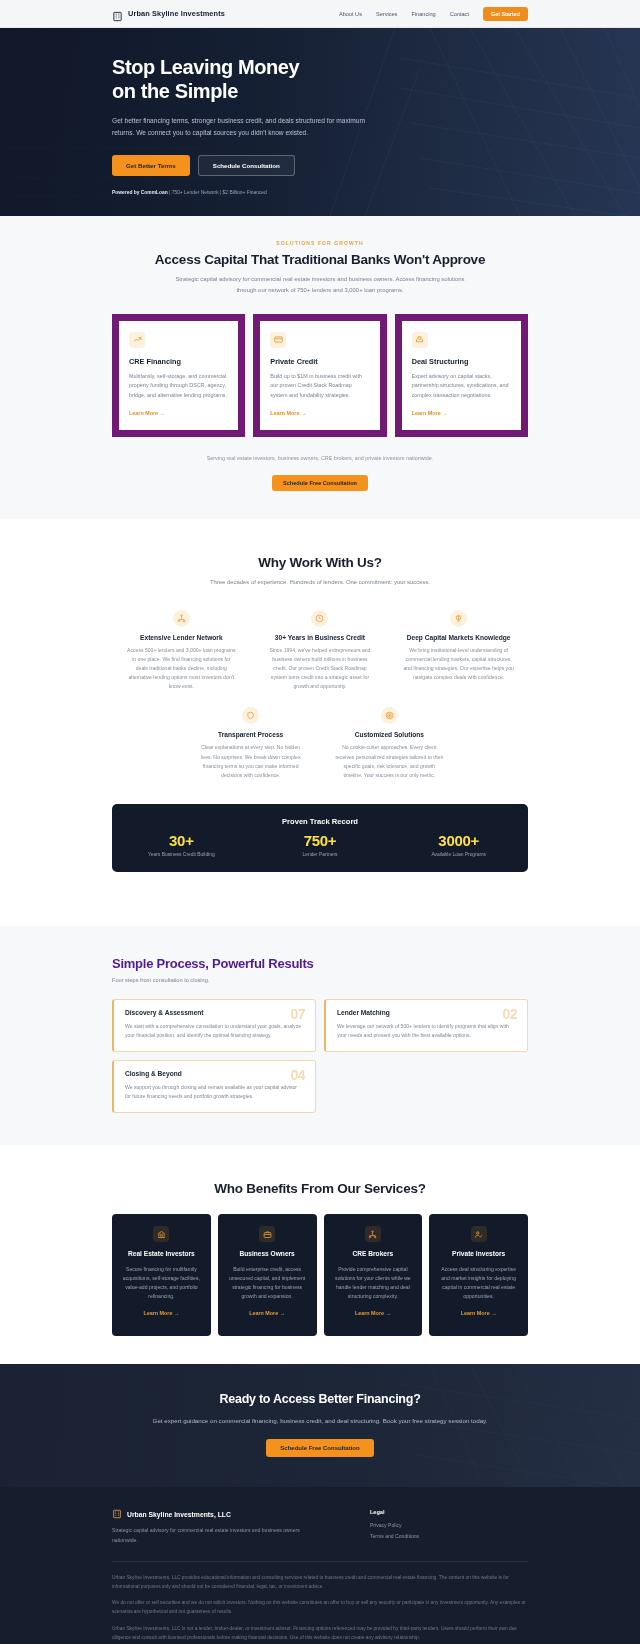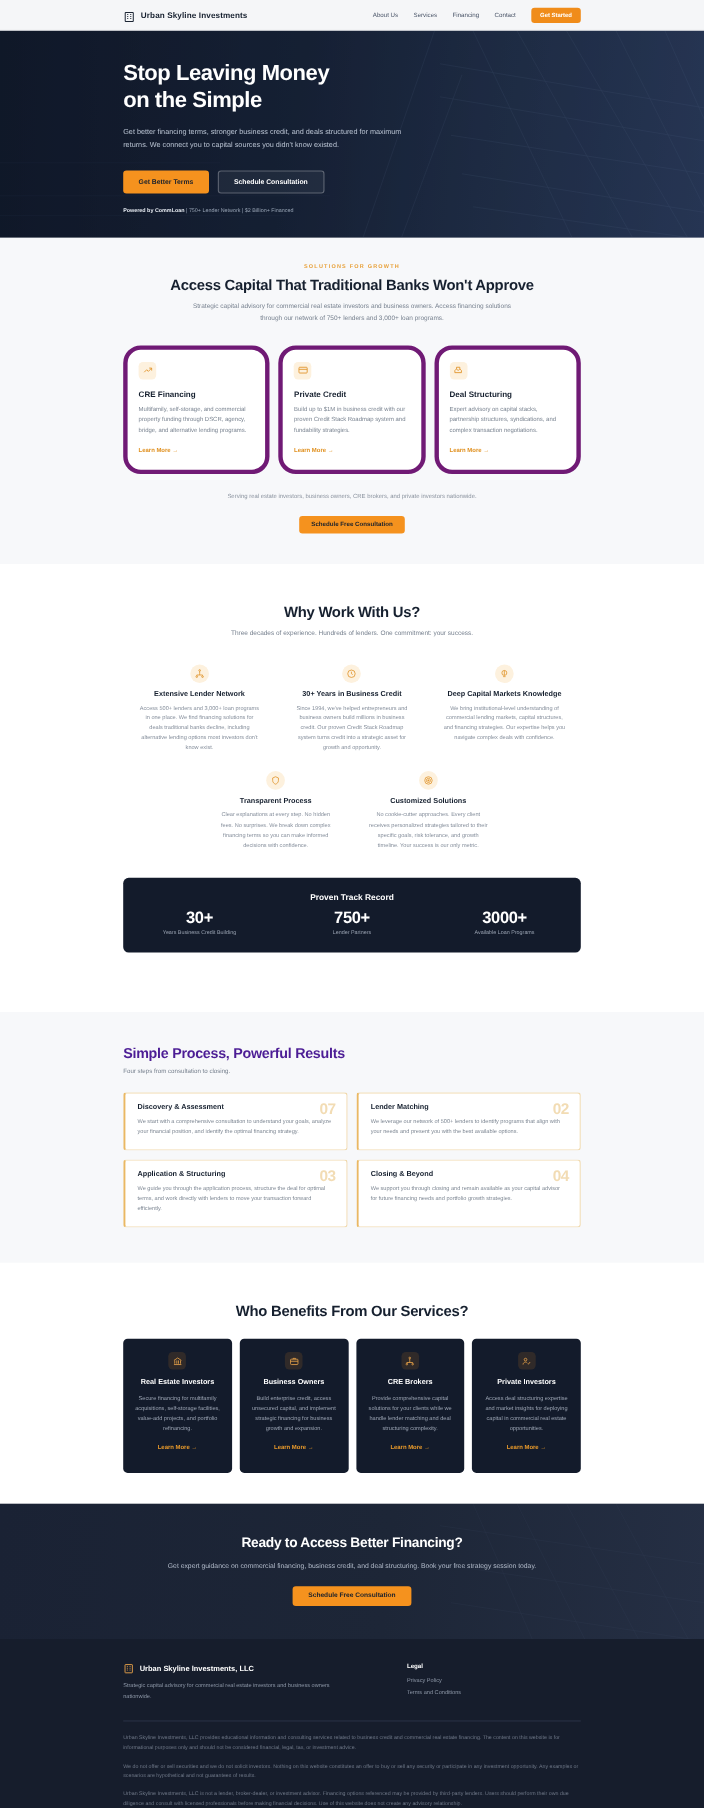--- a/index.html
+++ b/index.html
@@ -75,21 +75,21 @@
   }
   .sec-sub {
     font-size: 5.9px; color: #77818f; text-align: center; line-height: 1.85;
     margin-top: 7px; max-width: 300px; margin-left: auto; margin-right: auto;
   }
 
   
   .solutions { background: #f7f8fa; padding: 24px 0 28px; }
   .cards3 { display: flex; gap: 8px; margin-top: 18px; }
   .card {
-    flex: 1; background: #fff; border: 4px solid #701a75; border-radius: 16px;
+    flex: 1; background: #fff; border: 7px solid #701a75; border-radius: 0;
     padding: 11px 10px 11px 10px; min-height: 100px;
   }
   .card-ico {
     width: 16px; height: 16px; border-radius: 4px; background: #fdf1de;
     display: flex; align-items: center; justify-content: center; color: #e1962f;
     margin-bottom: 9px;
   }
   .card-ico svg { width: 9px; height: 9px; display: block; }
   .card h3 { font-size: 7.3px; font-weight: 700; color: #16202f; margin-bottom: 6px; }
   .card p { font-size: 5.4px; line-height: 1.78; color: #7a8491; }
@@ -117,21 +117,21 @@
   .feat-row2 .feat { width: 33.33%; }
 
   
   .track {
     margin: 8px 112px 0; background: #131b2b; border-radius: 5px;
     padding: 13px 0 15px; text-align: center;
   }
   .track h3 { color: #fff; font-size: 7.6px; font-weight: 700; margin-bottom: 6px; }
   .stats { display: flex; }
   .stat { flex: 1; }
-  .stat-num { color: #ffffff; font-size: 15px; font-weight: 700; letter-spacing: -.3px; }
+  .stat-num { color: #fde047; font-size: 15px; font-weight: 700; letter-spacing: -.3px; }
   .stat-lbl { color: #98a1b0; font-size: 4.9px; margin-top: 3px; }
 
   
   .process { background: #f7f8fa; padding: 30px 0 32px; margin-top: 28px; }
   .process h2 { font-size: 13px; font-weight: 700; color: #4c1d95; letter-spacing: -.25px; }
   .process .lead { font-size: 5.6px; color: #78828f; margin-top: 6px; }
   .steps { display: flex; flex-wrap: wrap; gap: 8px; margin-top: 16px; }
   .step {
     width: calc(50% - 4px); background: #fff; border: 1px solid #f0d9ad;
     border-left: 2px solid #eab863; border-radius: 3px; padding: 9px 11px 11px;
@@ -386,25 +386,20 @@
           <div class="step-num">07</div>
           <h4>Discovery &amp; Assessment</h4>
           <p>We start with a comprehensive consultation to understand your goals, analyze your financial position, and identify the optimal financing strategy.</p>
         </div>
         <div class="step">
           <div class="step-num">02</div>
           <h4>Lender Matching</h4>
           <p>We leverage our network of 500+ lenders to identify programs that align with your needs and present you with the best available options.</p>
         </div>
         <div class="step">
-          <div class="step-num">03</div>
-          <h4>Application &amp; Structuring</h4>
-          <p>We guide you through the application process, structure the deal for optimal terms, and work directly with lenders to move your transaction forward efficiently.</p>
-        </div>
-        <div class="step">
           <div class="step-num">04</div>
           <h4>Closing &amp; Beyond</h4>
           <p>We support you through closing and remain available as your capital advisor for future financing needs and portfolio growth strategies.</p>
         </div>
       </div>
     </div>
   </div>
 
   <div class="benefits">
     <div class="sec">

